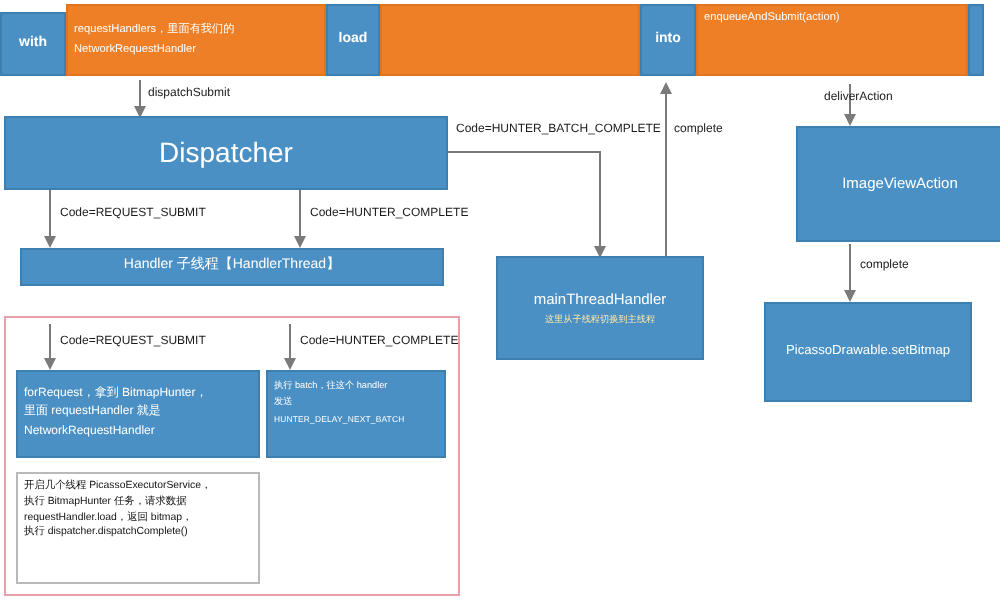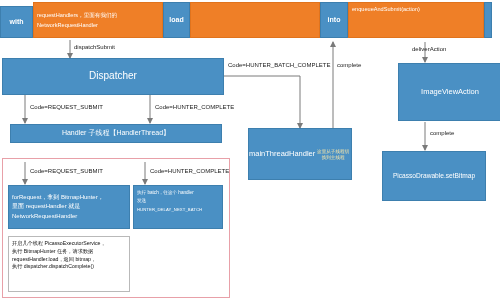--- a/index.html
+++ b/index.html
@@ -108,28 +108,28 @@
 
   <div class="lbl" style="left:412px;top:46px;">deliverAction</div>
 
   <div class="lbl" style="left:430px;top:130px;">complete</div>
 
   <div class="lbl" style="left:30px;top:168px;">Code=REQUEST_SUBMIT</div>
 
   <div class="lbl" style="left:150px;top:168px;">Code=HUNTER_COMPLETE</div>
 
   <div class="box blue" style="left:2px;top:58px;width:222px;height:37px;">
-    <span style="font-size:10px;">Dispatcher</span>
+    <span style="font-size:14px;">Dispatcher</span>
   </div>
 
   <div class="box blue" style="left:10px;top:124px;width:212px;height:19px;">
     <span style="font-size:7px;">Handler  子线程【HandlerThread】</span>
   </div>
 
-  <div class="box blue" style="left:248px;top:128px;width:104px;height:52px;">
+  <div class="box blue" style="left:248px;top:128px;width:104px;height:52px;flex-direction:column;">
     <span style="font-size:7.5px;">mainThreadHandler</span>
     <span class="sub">这里从子线程切换到主线程</span>
   </div>
 
   <div class="box blue" style="left:382px;top:63px;width:104px;height:58px;margin-left:16px;">
     <span style="font-size:7.5px;">ImageViewAction</span>
   </div>
 
   <div class="box blue" style="left:382px;top:151px;width:104px;height:50px;">
     <span style="font-size:6.6px;">PicassoDrawable.setBitmap</span>

